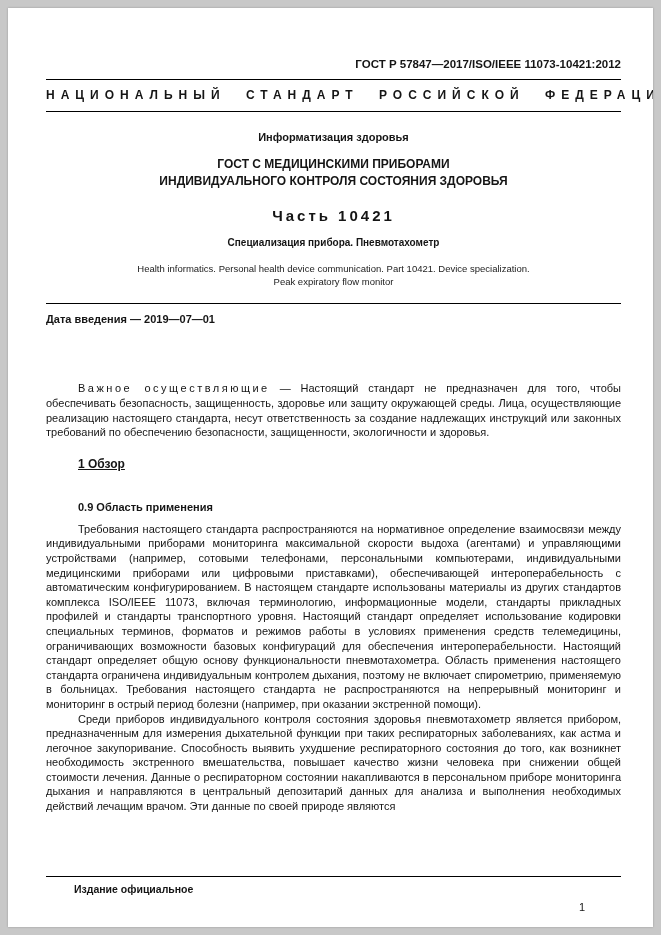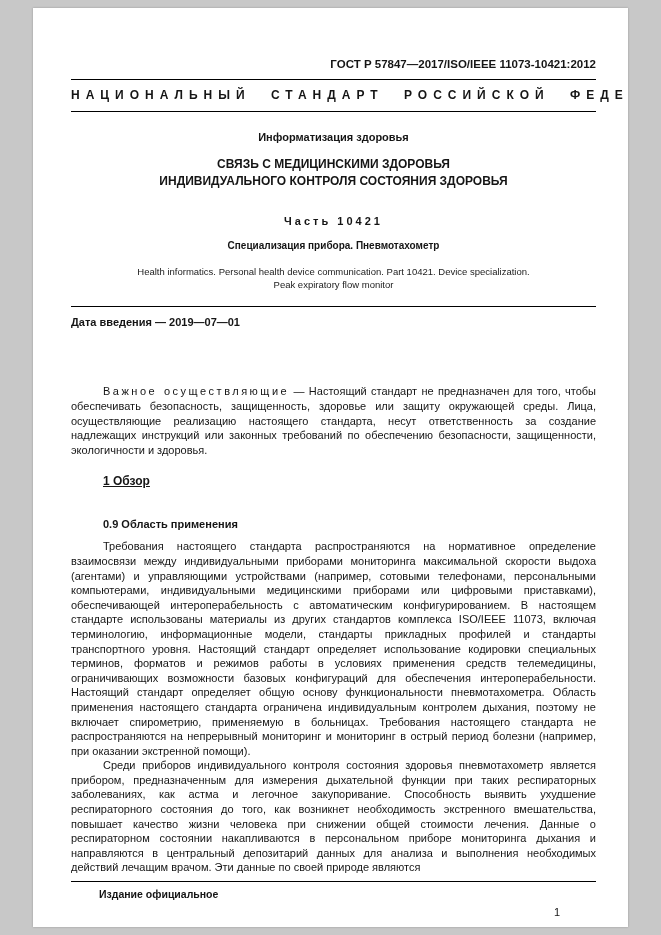--- a/index.html
+++ b/index.html
@@ -3,21 +3,21 @@
 <meta charset="utf-8">
 <style>
   * { margin: 0; padding: 0; box-sizing: border-box; }
   html, body { background: #c8c8c8; }
   body {
     font-family: "Liberation Sans", sans-serif;
     color: #151515;
     -webkit-font-smoothing: antialiased;
   }
   .page {
-    width: 595px;
+    width: 645px;
     height: 919px;
     margin: 8px auto;
     background: #ffffff;
     padding: 50px 32px 14px 38px;
     display: flex;
     flex-direction: column;
     overflow: hidden;
     box-shadow: 0 0 2px rgba(0,0,0,0.25);
   }
   .doc-code {
@@ -44,23 +44,23 @@
     margin-top: 19px;
   }
   .main-title {
     font-weight: bold;
     font-size: 12px;
     line-height: 1.45;
     margin-top: 13px;
   }
   .part {
     font-weight: bold;
-    font-size: 11px;
+    font-size: 15px;
     letter-spacing: 3px;
-    margin-top: 24px;
+    margin-top: 16px;
   }
   .subtitle {
     font-weight: bold;
     font-size: 10px;
     margin-top: 13px;
   }
   .english {
     font-size: 9.5px;
     line-height: 1.35;
     margin-top: 15px;
@@ -116,21 +116,21 @@
 
   <hr class="rule">
 
   <div class="nat-std">НАЦИОНАЛЬНЫЙ СТАНДАРТ РОССИЙСКОЙ ФЕДЕРАЦИИ</div>
 
   <hr class="rule">
 
   <div class="title-block">
     <div class="subject">Информатизация здоровья</div>
     <div class="main-title">
-      <div>СВЯЗЬ С МЕДИЦИНСКИМИ ЗДОРОВЬЯ</div>
+      <div>ГОСТ С МЕДИЦИНСКИМИ ПРИБОРАМИ</div>
       <div>ИНДИВИДУАЛЬНОГО КОНТРОЛЯ СОСТОЯНИЯ ЗДОРОВЬЯ</div>
     </div>
     <div class="part">Часть 10421</div>
     <div class="subtitle">Специализация прибора. Пневмотахометр</div>
     <div class="english">
       <div>Health informatics. Personal health device communication. Part 10421. Device specialization.</div>
       <div>Peak expiratory flow monitor</div>
     </div>
   </div>
 

